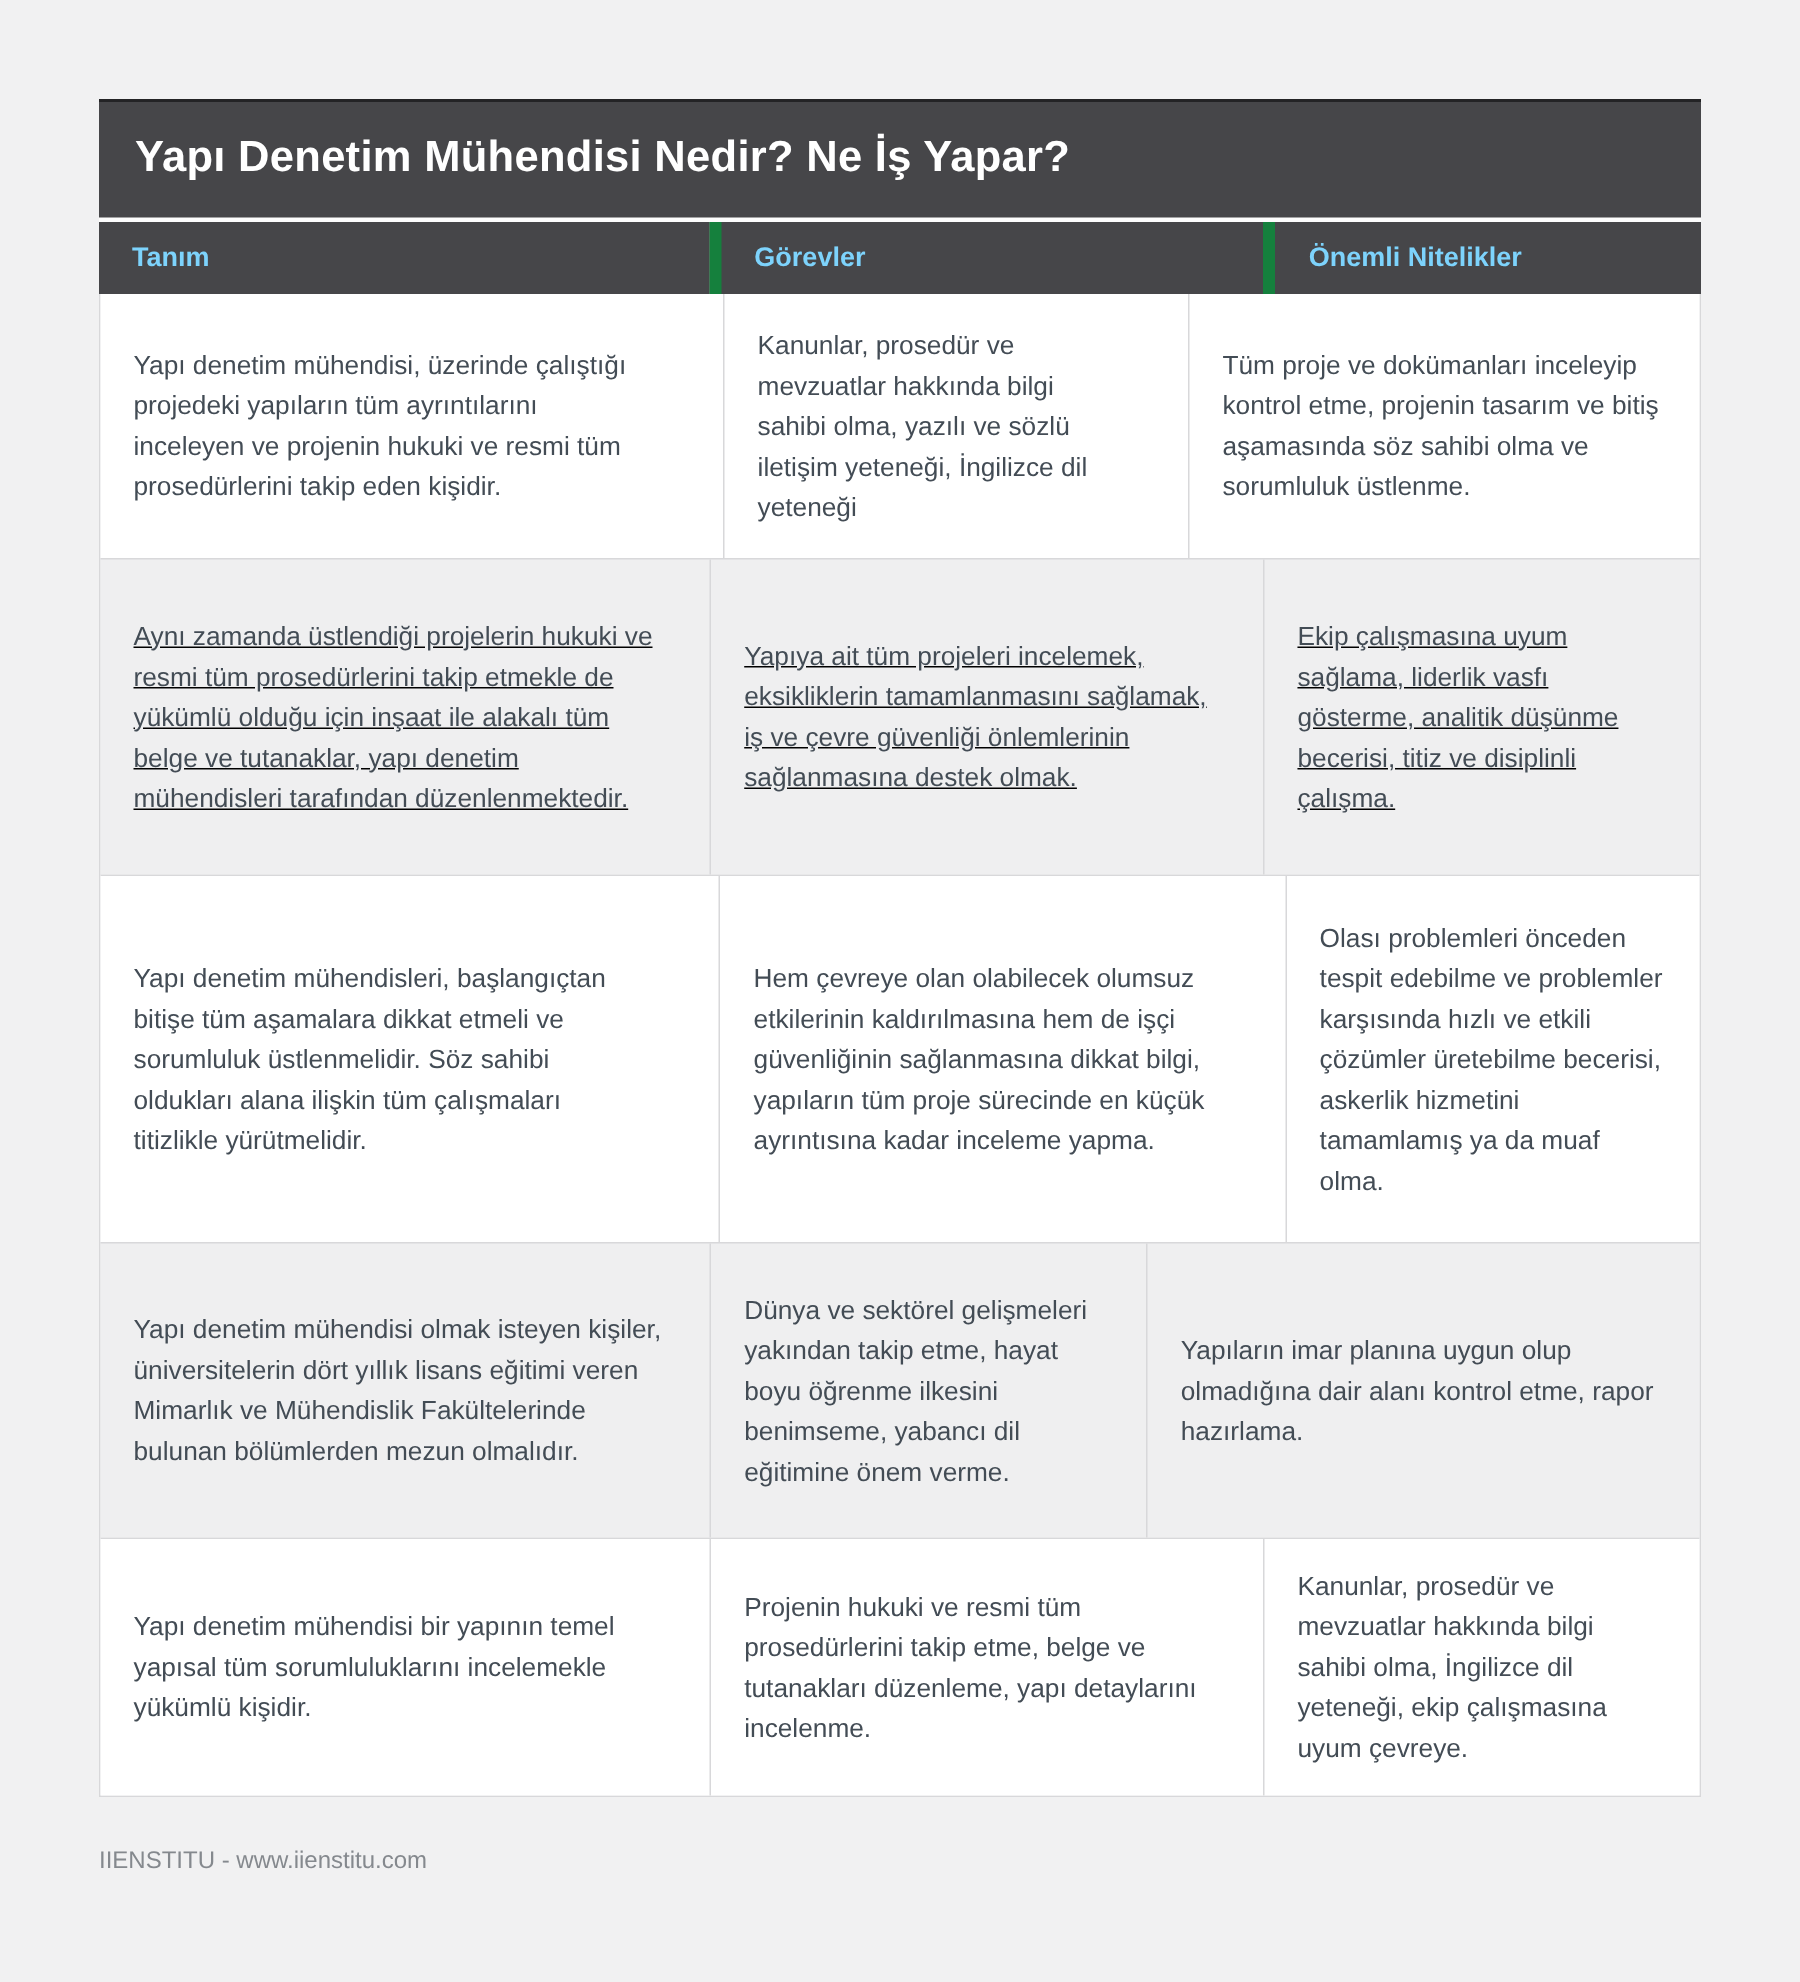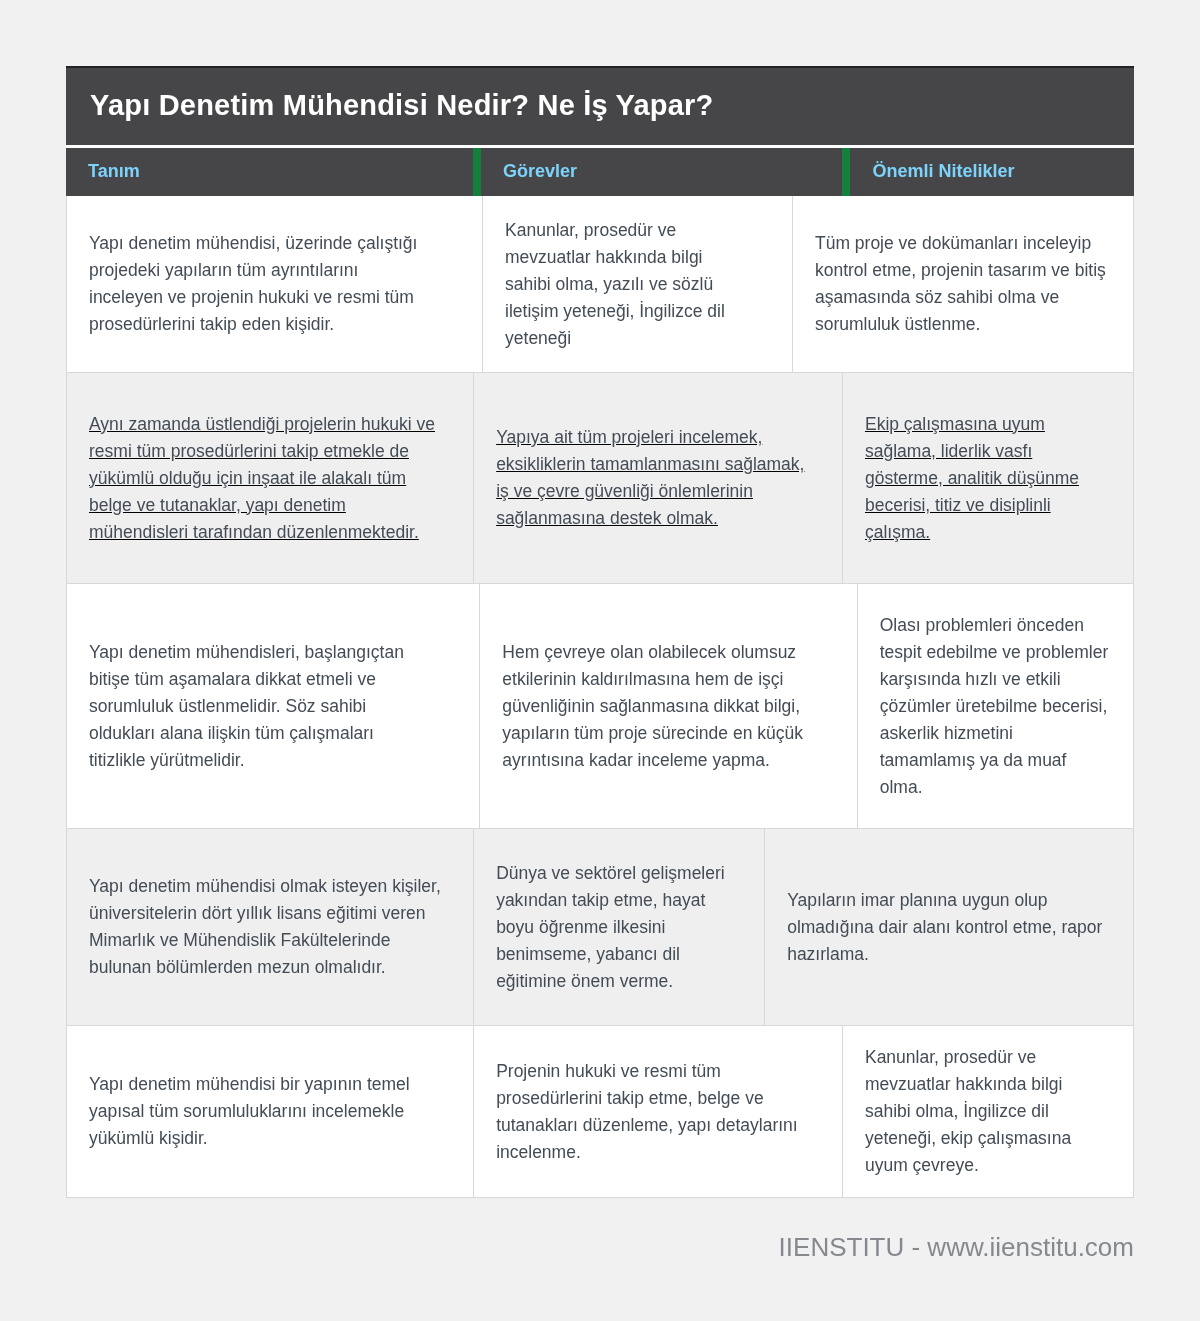--- a/index.html
+++ b/index.html
@@ -67,23 +67,23 @@
     display: flex;
     align-items: center;
     color: #434c55;
     font-size: 17.5px;
     line-height: 27px;
   }
   .cell + .cell { border-left: 1px solid #d8d8da; }
 
   
   .footer {
-    text-align: right;
+    text-align: left;
     color: #85898e;
-    font-size: 26px;
+    font-size: 16px;
     padding: 34px 0 40px 0;
   }
 </style>
 </head>
 <body>
 
 <div class="doc-wrap">
 
   <div class="title-bar">Yapı Denetim Mühendisi Nedir? Ne İş Yapar?</div>
 

